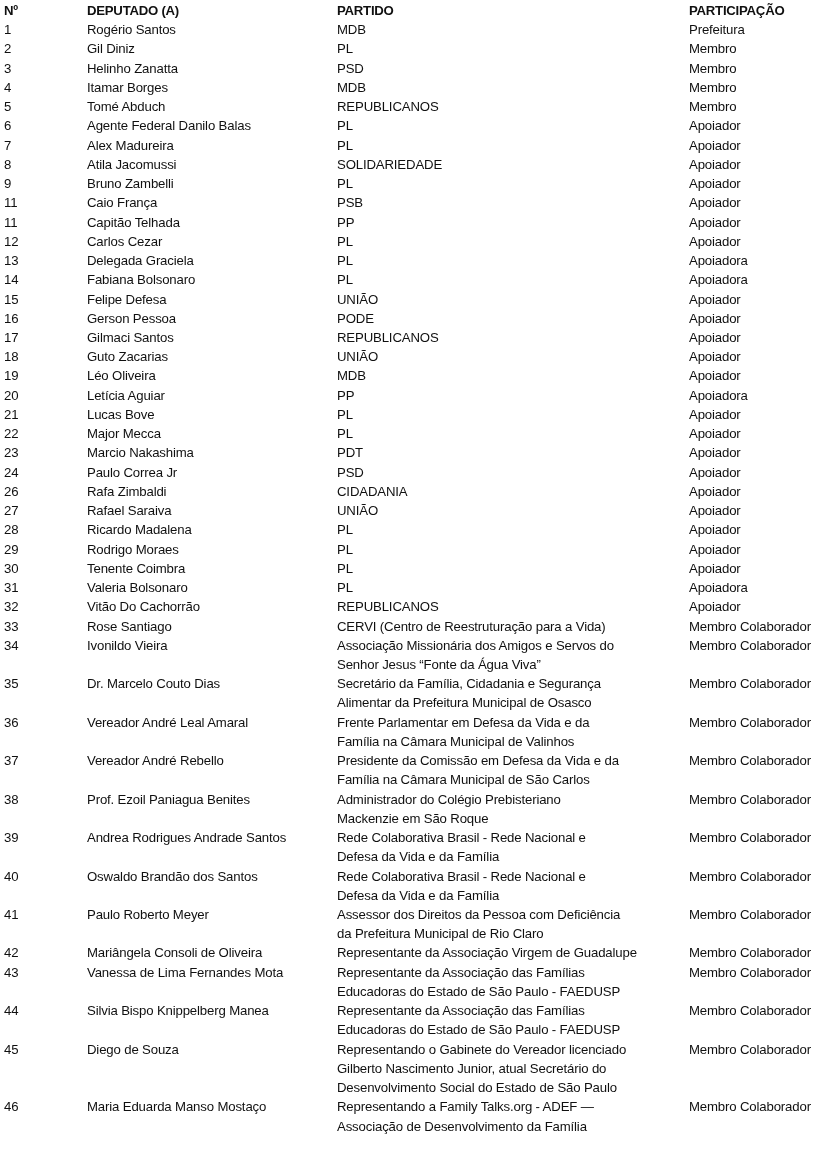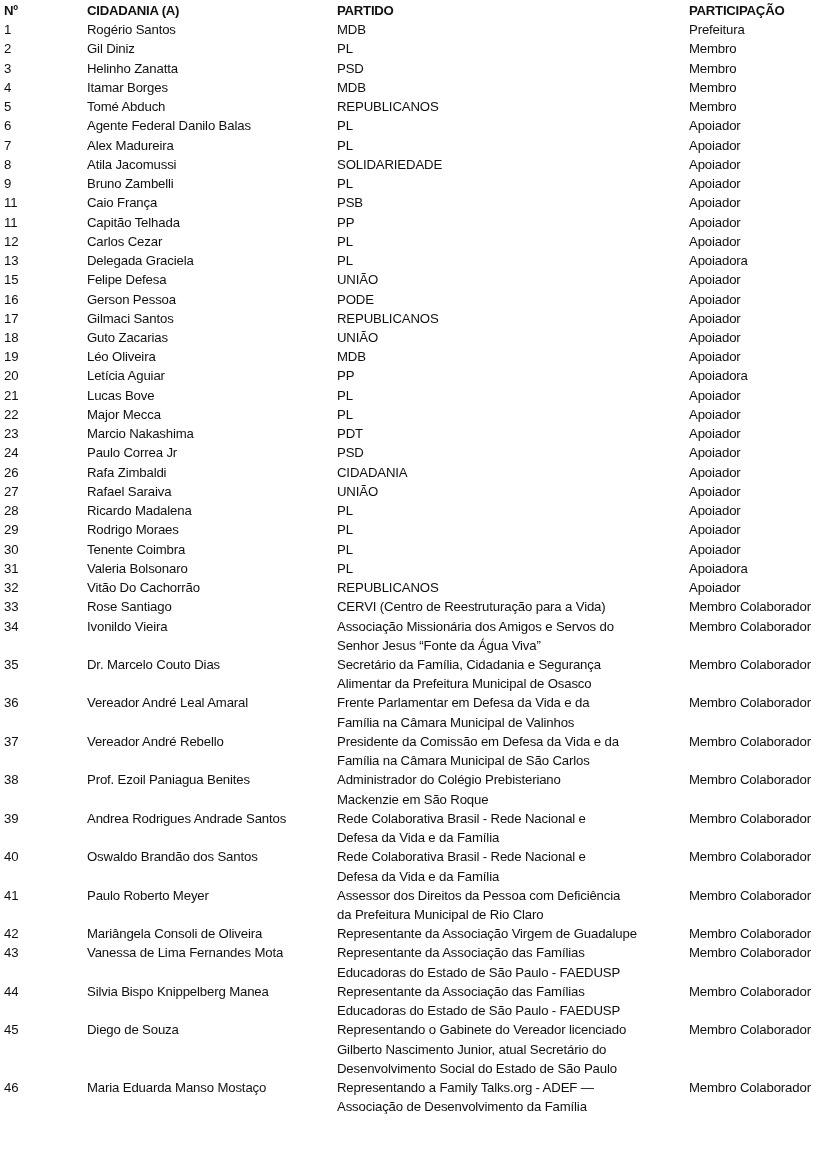--- a/index.html
+++ b/index.html
@@ -57,21 +57,21 @@
 <table class="doc-table">
   <colgroup>
     <col class="col-n">
     <col class="col-dep">
     <col class="col-part">
     <col class="col-partic">
   </colgroup>
   <thead>
     <tr>
       <th>Nº</th>
-      <th>CIDADANIA (A)</th>
+      <th>DEPUTADO (A)</th>
       <th>PARTIDO</th>
       <th class="participacao">PARTICIPAÇÃO</th>
     </tr>
   </thead>
   <tbody>
       <tr>
         <td class="numero">1</td>
         <td class="deputado">Rogério Santos</td>
         <td class="partido">MDB</td>
         <td class="participacao">Prefeitura</td>
@@ -142,20 +142,26 @@
         <td class="partido">PL</td>
         <td class="participacao">Apoiador</td>
       </tr>
       <tr>
         <td class="numero">13</td>
         <td class="deputado">Delegada Graciela</td>
         <td class="partido">PL</td>
         <td class="participacao">Apoiadora</td>
       </tr>
       <tr>
+        <td class="numero">14</td>
+        <td class="deputado">Fabiana Bolsonaro</td>
+        <td class="partido">PL</td>
+        <td class="participacao">Apoiadora</td>
+      </tr>
+      <tr>
         <td class="numero">15</td>
         <td class="deputado">Felipe Defesa</td>
         <td class="partido">UNIÃO</td>
         <td class="participacao">Apoiador</td>
       </tr>
       <tr>
         <td class="numero">16</td>
         <td class="deputado">Gerson Pessoa</td>
         <td class="partido">PODE</td>
         <td class="participacao">Apoiador</td>

